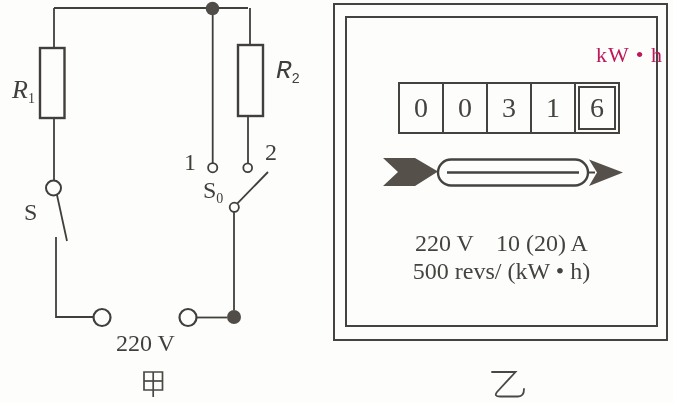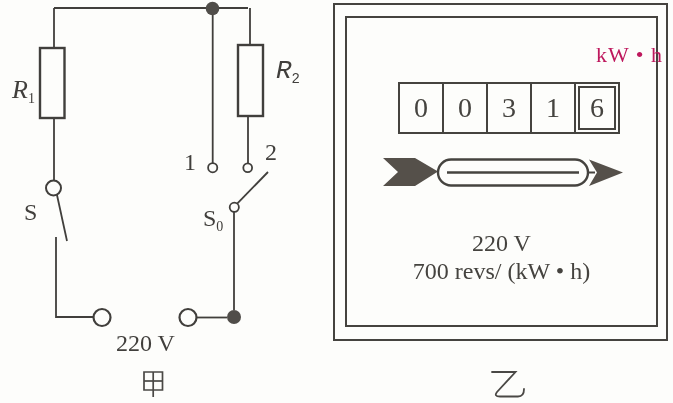--- a/index.html
+++ b/index.html
@@ -99,21 +99,21 @@
     </g>
 
     <g stroke="#4a4845" stroke-width="1.8" fill="none" stroke-linecap="round">
       <path d="M492,372 L515.5,372 L497,392 Q493.5,396.5 500,396.5 L518,396.5 Q524,396.5 524,389"></path>
     </g>
   </svg>
 
   <div class="lbl" style="left:12px;top:62px;margin-top:15px;"><i>R</i><sub>1</sub></div>
   <div class="lbl" style="left:276px;top:58px;font-family:Liberation Mono, monospace;"><i>R</i><sub>2</sub></div>
   <div class="lbl" style="left:24px;top:200px;"><span>S</span><sub></sub></div>
-  <div class="lbl" style="left:203px;top:206px;"><span>S</span><sub>0</sub></div>
+  <div class="lbl" style="left:203px;top:178px;"><span>S</span><sub>0</sub></div>
   <div class="lbl" style="left:184px;top:150px;">1</div>
   <div class="lbl" style="left:265px;top:140px;">2</div>
   <div class="lbl" style="left:116px;top:331px;">220 V</div>
 
   <div class="meter">
     <div class="meter-inner">
       <div class="kwh">kW • h</div>
 
       <div class="digits">
         <div class="digit-cell">0</div>
@@ -129,18 +129,19 @@
       <svg class="disc" width="244" height="34" viewBox="0 0 244 34">
         <polygon points="2,2 34,2 57,15.5 34,30 2,30 17,16" fill="#55504a" stroke="none"></polygon>
         <rect x="57" y="3.5" width="150" height="26" rx="13" fill="#fdfdfb" stroke="#45433f" stroke-width="2.4"></rect>
         <path d="M66,16.5 H198" stroke="#45433f" stroke-width="2.4" fill="none"></path>
         <path d="M206,16.5 H214" stroke="#45433f" stroke-width="2" fill="none"></path>
         <polygon points="208,3.5 242,16.5 208,30 216,16.5" fill="#55504a" stroke="none"></polygon>
       </svg>
 
       <div class="spec1">
         <span>220 V</span>
+        <span>10 (20) A</span>
       </div>
-      <div class="spec2">700 revs/ (kW • h)</div>
+      <div class="spec2">500 revs/ (kW • h)</div>
     </div>
   </div>
 
 </div>
 
 </body></html>

